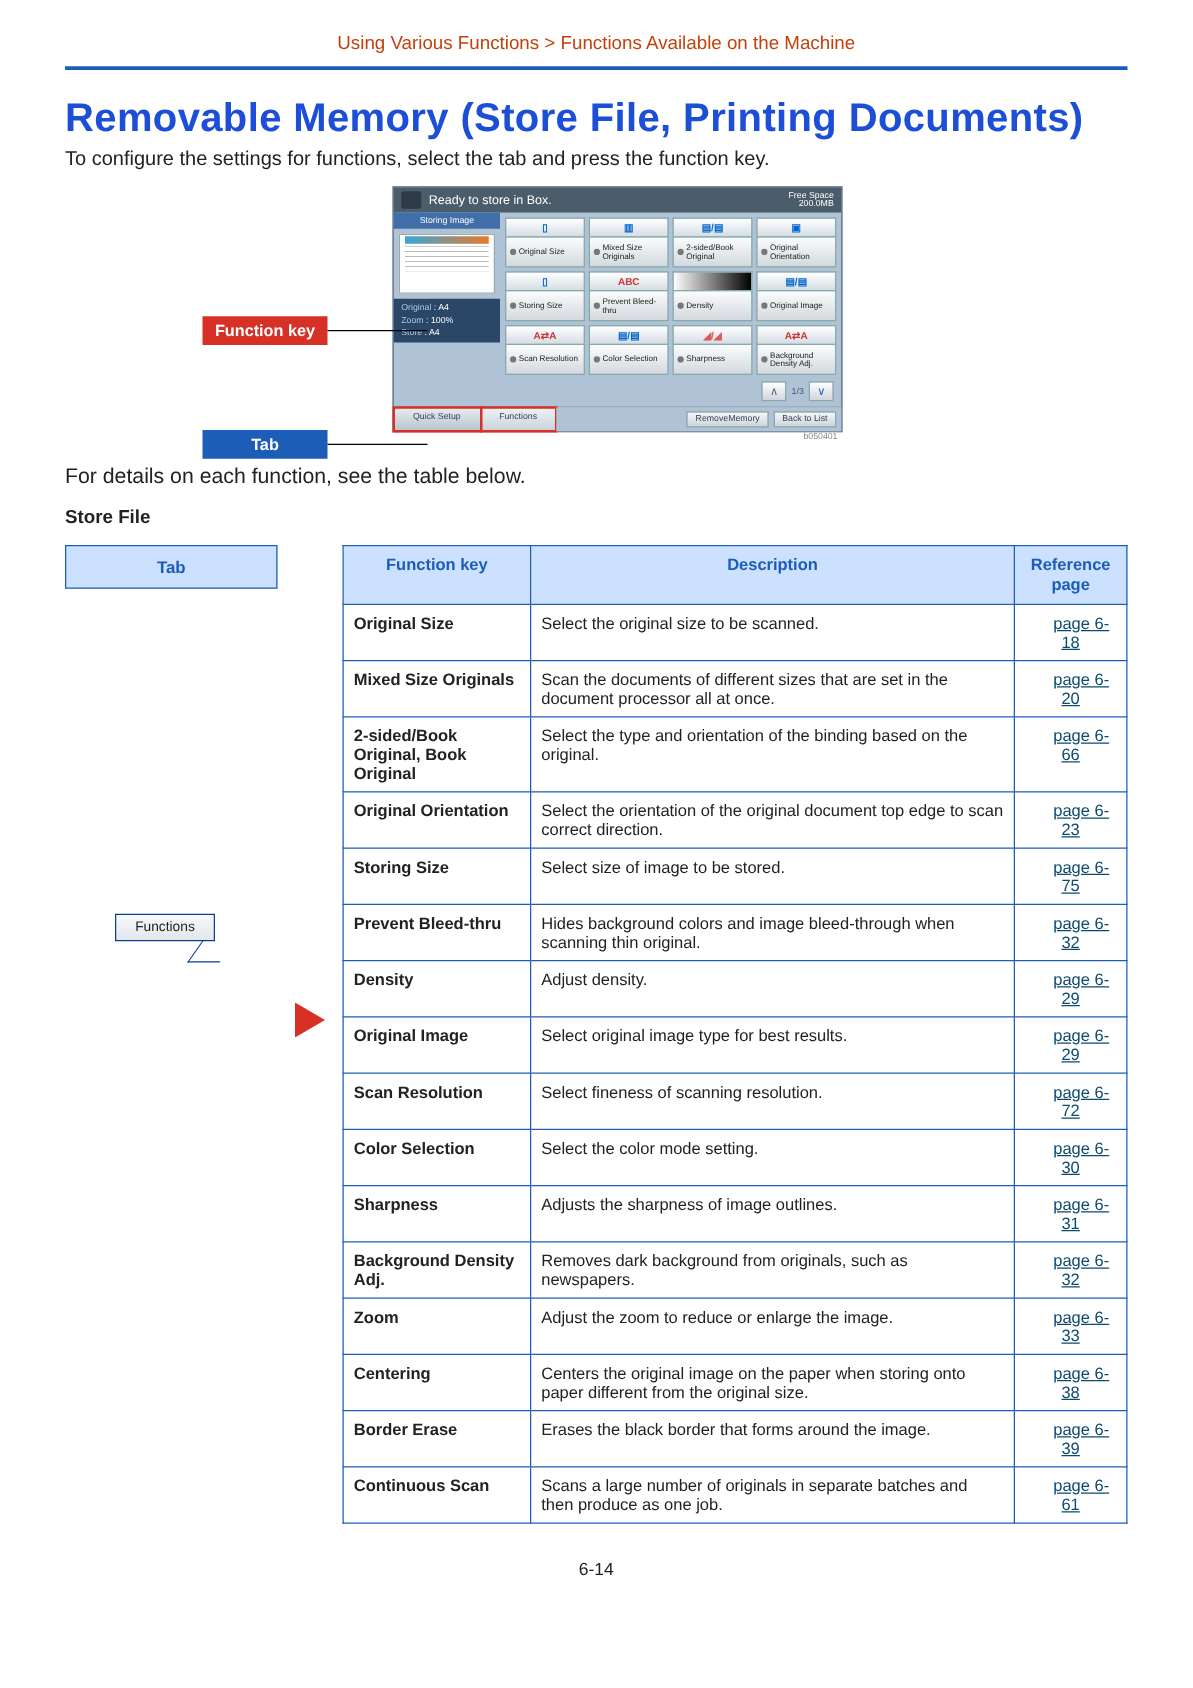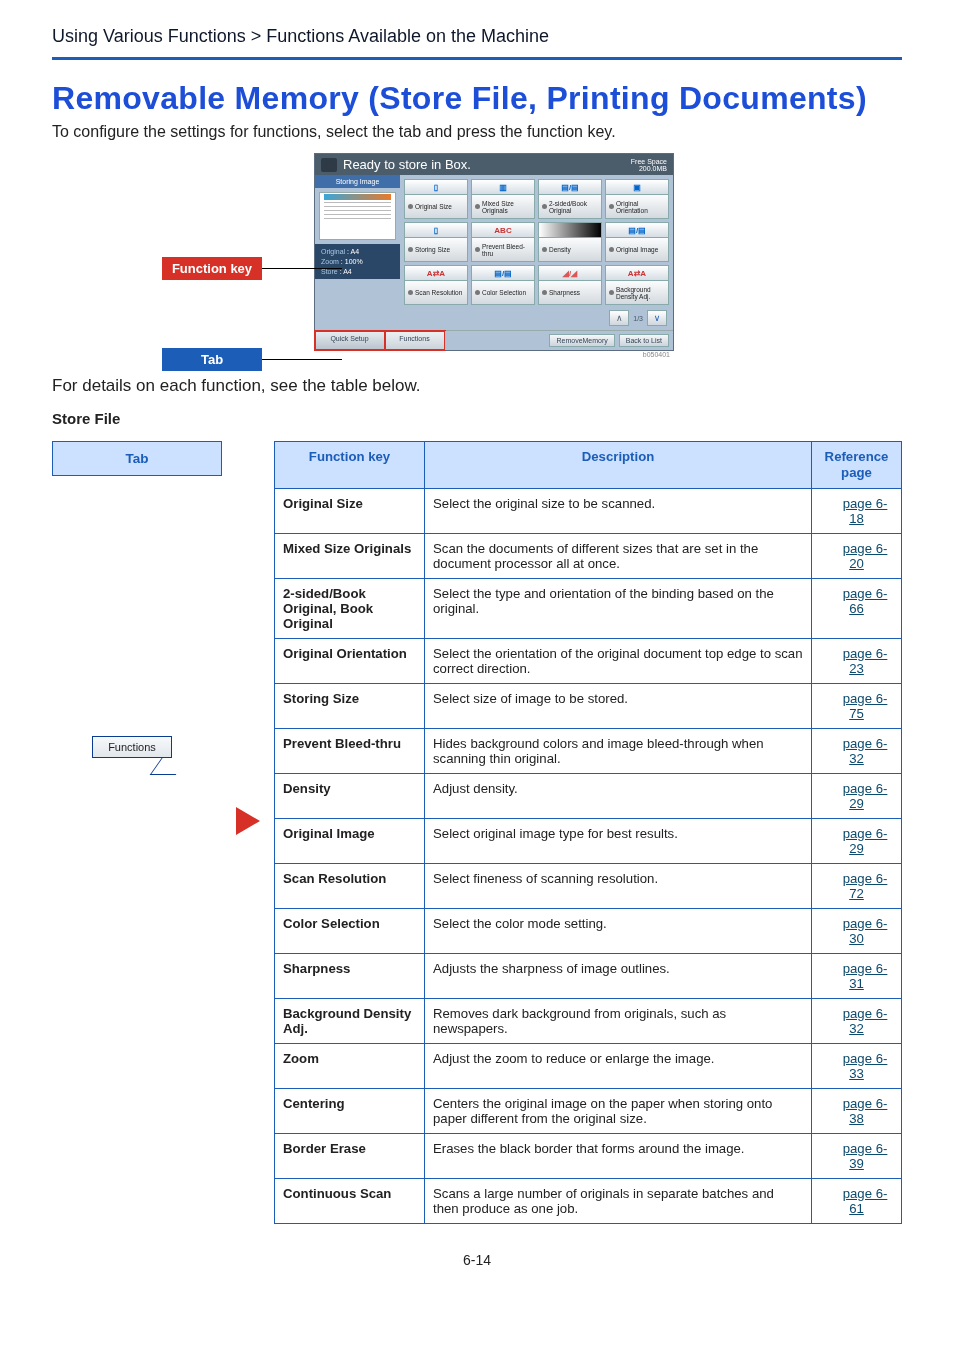--- a/index.html
+++ b/index.html
@@ -6,23 +6,24 @@
   body {
     margin: 0;
     font-family: Arial, Helvetica, sans-serif;
     color: #222;
     width: 954px;
   }
   .page {
     padding: 20px 52px 30px 52px;
   }
   .breadcrumb {
-    font-size: 18px;
-    color: #0f172a;
+    font-size: 15px;
+    color: #c2410c;
     padding: 6px 0 10px 0;
+    text-align: center;
   }
   .hr {
     height: 3px;
     background: #1c5db7;
     margin-bottom: 20px;
   }
   h1.title {
     color: #1d4ed8;
     font-family: Arial, sans-serif;
     font-weight: 900;
@@ -89,21 +90,21 @@
     padding: 3px 6px;
     gap: 6px;
   }
   .ds-app-icon {
     width: 16px; height: 14px;
     background: #2e3a46;
     border-radius: 2px;
     display:inline-block;
   }
   .ds-titletext {
-    font-size: 13px;
+    font-size: 10px;
     flex: 1;
   }
   .ds-right {
     text-align: right;
     font-size: 7px;
   }
   .ds-body {
     display: flex;
   }
   .ds-left {

